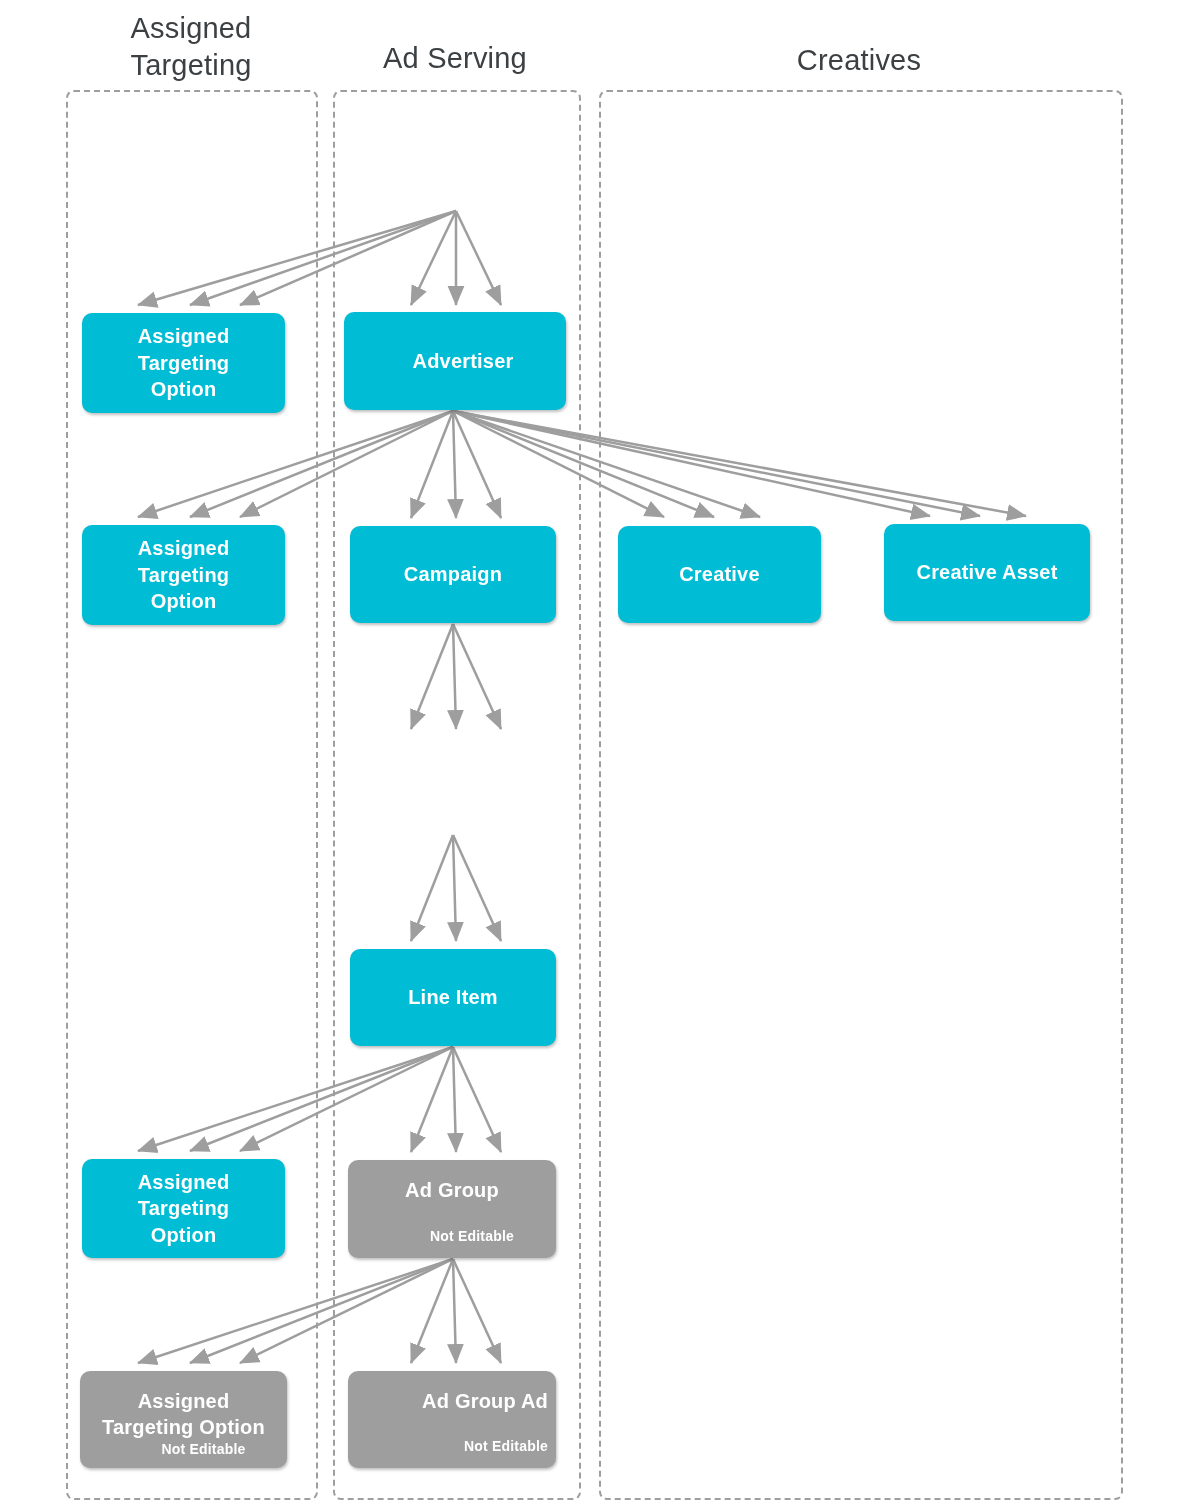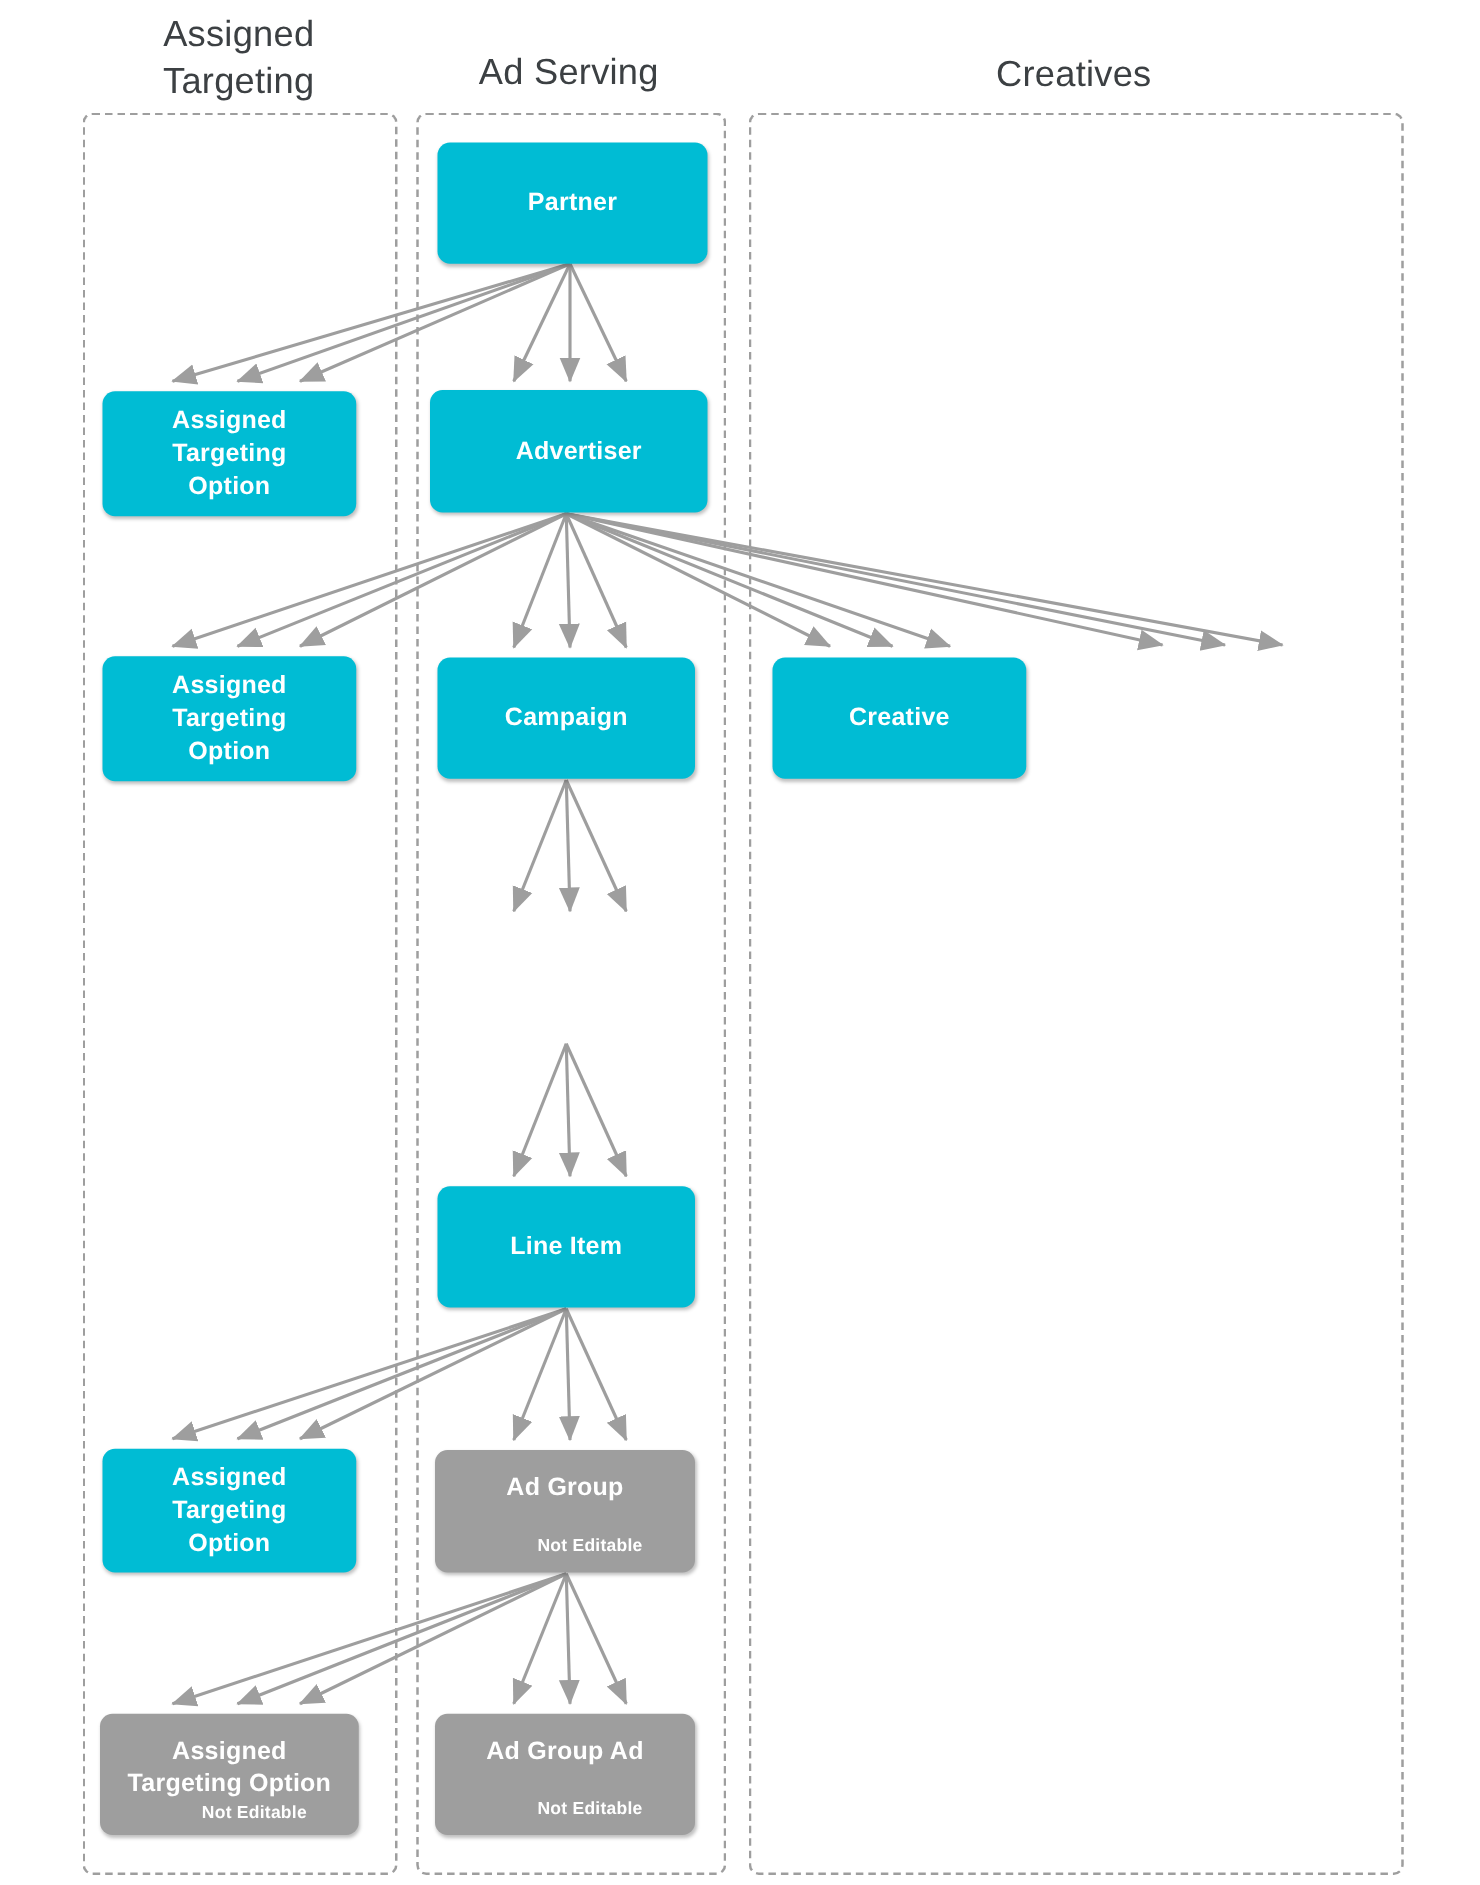--- a/index.html
+++ b/index.html
@@ -106,21 +106,21 @@
   #node-advertiser      { left: 344px; top: 312px;  width: 206px; height: 98px; padding-left: 16px; }
   #node-ato2            { left: 82px;  top: 525px;  width: 203px; height: 100px; }
   #node-campaign        { left: 350px; top: 526px;  width: 206px; height: 97px; }
   #node-creative        { left: 618px; top: 526px;  width: 203px; height: 97px; }
   #node-creative-asset  { left: 884px; top: 524px;  width: 206px; height: 97px; }
   #node-insertion-order { left: 350px; top: 737px;  width: 206px; height: 97px; }
   #node-line-item       { left: 350px; top: 949px;  width: 206px; height: 97px; }
   #node-ato3            { left: 82px;  top: 1159px; width: 203px; height: 99px; }
   #node-ad-group        { left: 348px; top: 1160px; width: 208px; height: 98px; }
   #node-ato4            { left: 80px;  top: 1371px; width: 207px; height: 97px; }
-  #node-ad-group-ad     { left: 348px; top: 1371px; width: 208px; height: 97px; }
+  #node-ad-group-ad     { left: 348px; top: 1371px; width: 208px; height: 97px; align-items: flex-end; }
 </style>
 </head>
 <body>
 
 <div id="canvas">
 
   <div class="col-title" id="title-assigned-targeting">Assigned Targeting</div>
   <div class="col-title" id="title-ad-serving">Ad Serving</div>
   <div class="col-title" id="title-creatives">Creatives</div>
 
@@ -167,23 +167,20 @@
         <line x1="453" y1="1047" x2="501" y2="1152" stroke="#9E9E9E" stroke-width="2.5" marker-end="url(#arrowhead)"></line>
         <line x1="453" y1="1259" x2="138" y2="1363" stroke="#9E9E9E" stroke-width="2.5" marker-end="url(#arrowhead)"></line>
         <line x1="453" y1="1259" x2="190" y2="1363" stroke="#9E9E9E" stroke-width="2.5" marker-end="url(#arrowhead)"></line>
         <line x1="453" y1="1259" x2="240" y2="1363" stroke="#9E9E9E" stroke-width="2.5" marker-end="url(#arrowhead)"></line>
         <line x1="453" y1="1259" x2="411" y2="1363" stroke="#9E9E9E" stroke-width="2.5" marker-end="url(#arrowhead)"></line>
         <line x1="453" y1="1259" x2="456" y2="1363" stroke="#9E9E9E" stroke-width="2.5" marker-end="url(#arrowhead)"></line>
         <line x1="453" y1="1259" x2="501" y2="1363" stroke="#9E9E9E" stroke-width="2.5" marker-end="url(#arrowhead)"></line>
       </g>
   </svg>
 
-  <div class="node cyan" id="node-partner">
-    <span class="node-label">Partner</span>
-  </div>
 
   <div class="node cyan stacked" id="node-ato1">
     <span class="node-label narrow">Assigned Targeting Option</span>
   </div>
 
   <div class="node cyan stacked" id="node-advertiser">
     <span class="node-label">Advertiser</span>
   </div>
 
   <div class="node cyan stacked" id="node-ato2">
@@ -191,20 +188,23 @@
   </div>
 
   <div class="node cyan stacked" id="node-campaign">
     <span class="node-label">Campaign</span>
   </div>
 
   <div class="node cyan stacked" id="node-creative">
     <span class="node-label">Creative</span>
   </div>
 
+  <div class="node cyan stacked" id="node-creative-asset">
+    <span class="node-label">Creative Asset</span>
+  </div>
 
 
   <div class="node cyan stacked" id="node-line-item">
     <span class="node-label">Line Item</span>
   </div>
 
   <div class="node cyan stacked" id="node-ato3">
     <span class="node-label narrow">Assigned Targeting Option</span>
   </div>
 

